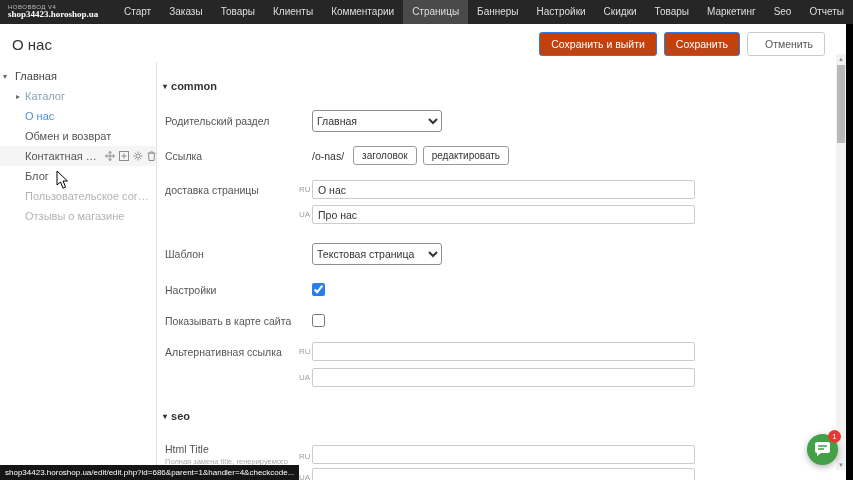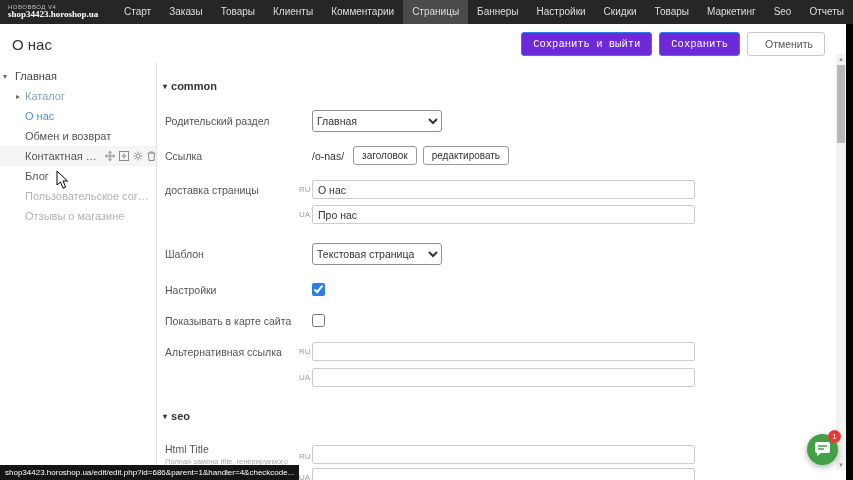--- a/index.html
+++ b/index.html
@@ -20,21 +20,21 @@
   .menu a.active { background:#4a4a4a; }
 
   
   .page-header { position:absolute; top:24px; left:0; right:16px; height:40px;
     background:#fff; display:flex; align-items:center; justify-content:space-between;
     padding:0 12px; }
   .page-title { font-size:15px; font-weight:normal; color:#333; }
   .header-buttons { display:flex; gap:7px; }
   .btn { font-family:"Liberation Sans",sans-serif; font-size:10.5px; border-radius:3px;
     padding:5px 11px; cursor:pointer; }
-  .btn.blue { background:#6d28d9; border:1px solid #2b7de9; color:#fff;font-family:Liberation Mono, monospace; }
+  .btn.blue { background:#c2410c; border:1px solid #2b7de9; color:#fff; }
   .btn.plain { background:#fff; border:1px solid #c9c9c9; color:#555;padding-left:17px; }
 
   
   .sidebar { position:absolute; top:62px; left:0; width:157px; bottom:14px;
     border-right:1px solid #e3e3e3; padding-top:4px; background:#fff; }
   .tree-item { height:20px; display:flex; align-items:center; font-size:11px;
     color:#555; cursor:pointer; padding-left:25px; position:relative; white-space:nowrap; }
   .tree-item .arrow { position:absolute; left:3px; width:10px; font-size:8px; color:#666; }
   .tree-item.lvl0 { padding-left:15px; color:#444; }
   .tree-item.lvl1 .arrow { left:16px; }

